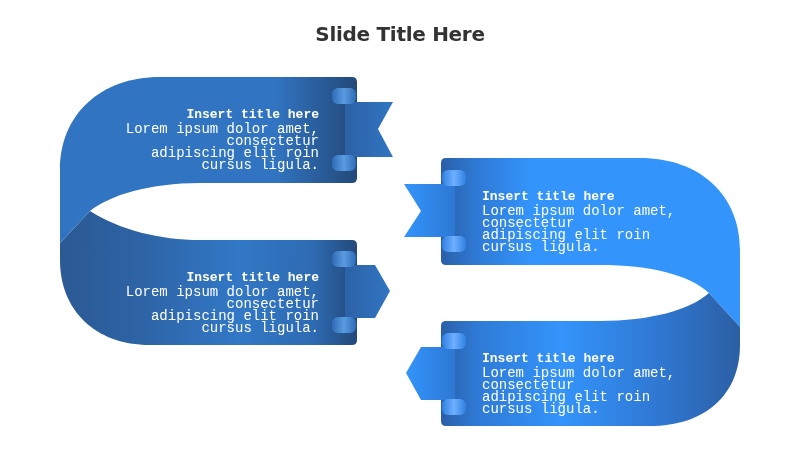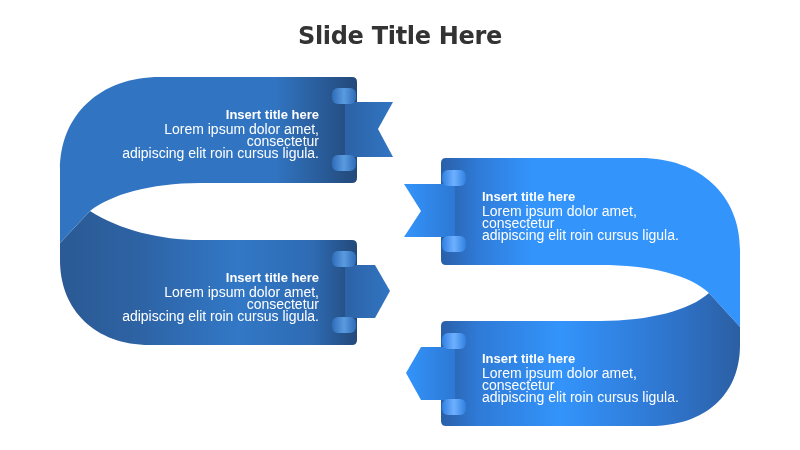--- a/index.html
+++ b/index.html
@@ -1,19 +1,19 @@
 <!DOCTYPE html>
 <html><head>
 <meta charset="utf-8">
 <style>
   html, body { margin:0; padding:0; background:#ffffff; }
   body { width:800px; height:450px; position:relative; overflow:hidden; font-family:"DejaVu Sans", sans-serif; }
-  .title { position:absolute; left:0; top:22px; width:800px; text-align:center; font-weight:bold; font-size:24px; color:#333333; font-family:"DejaVu Sans", sans-serif; letter-spacing:-0.3px; }
+  .title { position:absolute; left:0; top:22px; width:800px; text-align:center; font-weight:bold; font-size:20px; color:#333333; font-family:"DejaVu Sans", sans-serif; letter-spacing:-0.3px; }
   svg.art { position:absolute; left:0; top:0; }
-  .txt { position:absolute; color:#ffffff; font-family:Liberation Sans, sans-serif; }
+  .txt { position:absolute; color:#ffffff; font-family:Liberation Mono, monospace; }
   .txt .h { font-weight:bold; font-size:13px; line-height:16px; }
   .txt .b { font-size:14px; line-height:12px; }
   .right-align { text-align:right; }
   .left-align { text-align:left; }
 </style>
 </head>
 <body>
 
 <div class="title">Slide Title Here</div>
 

